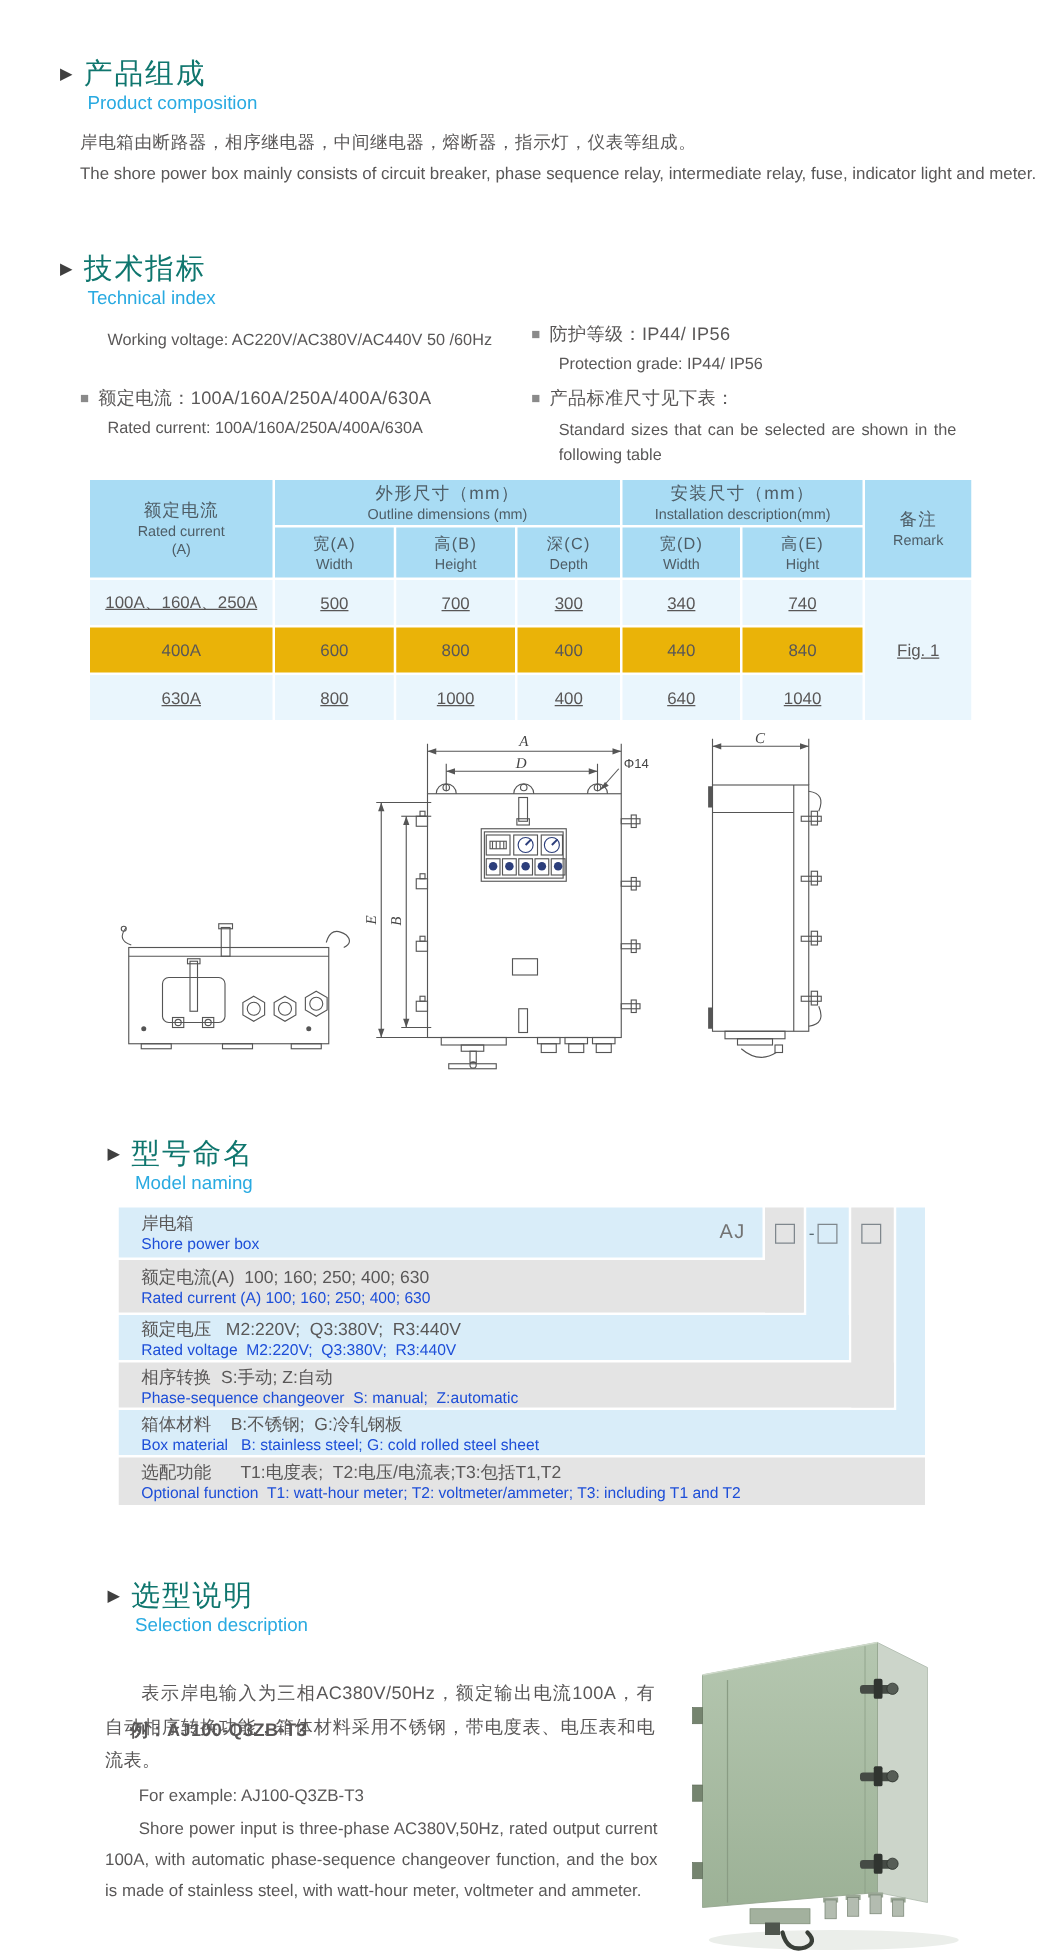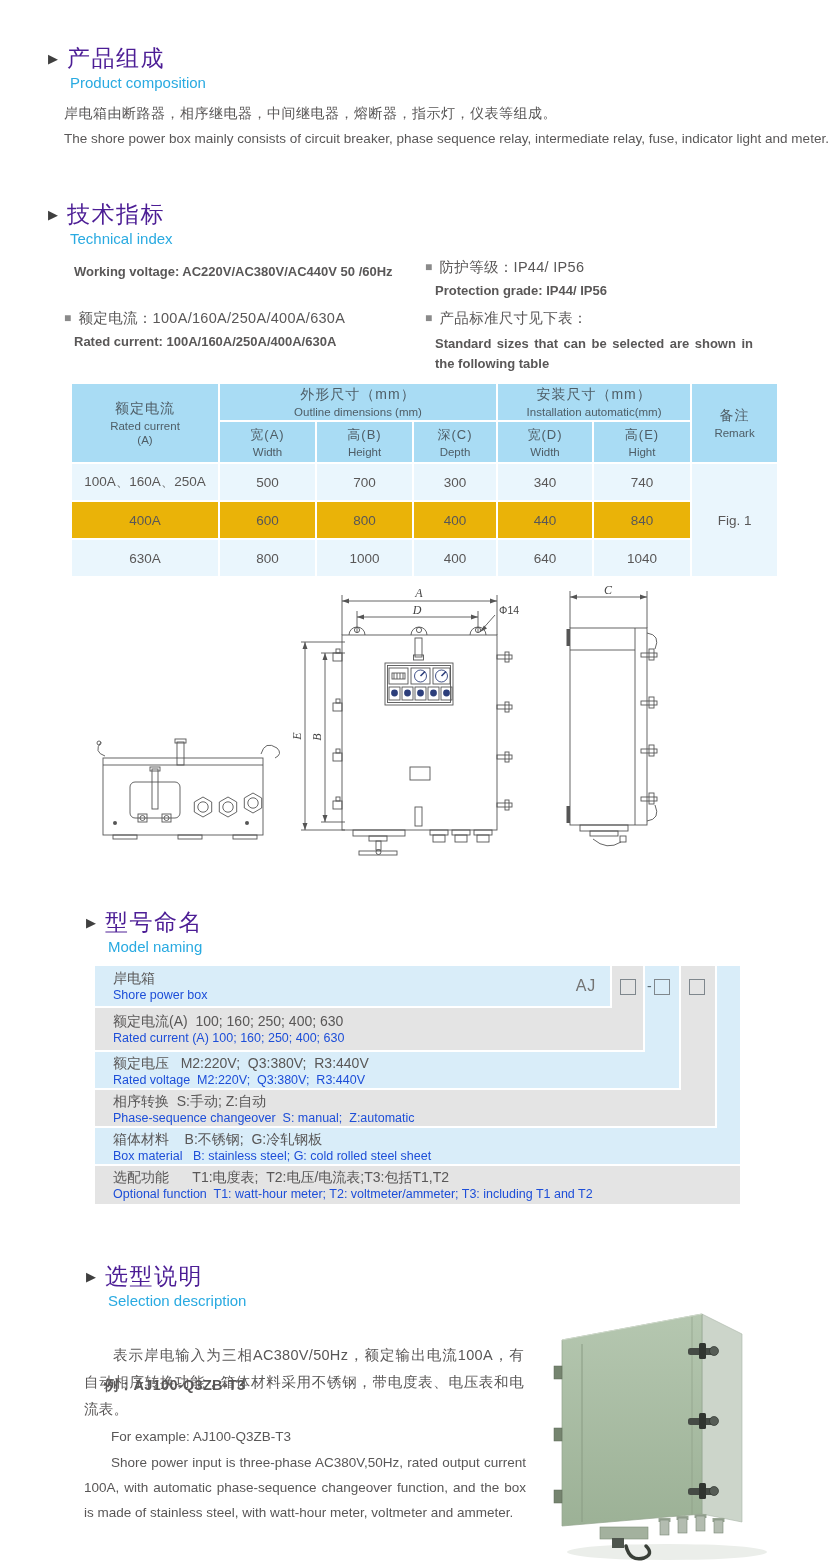--- a/index.html
+++ b/index.html
@@ -2,35 +2,35 @@
 <html><head>
 <meta charset="utf-8">
 <style>
   html,body{margin:0;padding:0;background:#ffffff;}
   #page{position:relative;width:830px;height:1568px;background:#fff;overflow:hidden;
         font-family:"Liberation Sans",sans-serif;color:#595757;}
   .abs{position:absolute;}
   
   .sec-title{display:flex;align-items:center;}
   .sec-arrow{color:#3f3f3f;font-size:13px;margin-right:9px;line-height:1;}
-  .sec-cn{font-size:23px;color:#4c1d95;letter-spacing:1.5px;line-height:1.1;}
+  .sec-cn{font-size:23px;color:#0f766e;letter-spacing:1.5px;line-height:1.1;}
   .sec-en{font-size:15px;color:#29aae1;margin-left:22px;margin-top:3px;}
   .cn-body{font-size:14px;letter-spacing:.5px;}
   .en-body{font-size:13.5px;}
   
   .bullet-cn{font-size:14.5px;color:#595757;letter-spacing:.3px;}
   .bullet-sq{color:#8a8a8a;font-size:12px;margin-right:7px;position:relative;top:-1px;}
-  .bullet-en{font-size:13px;color:#595757;margin-left:10px;margin-top:6px;font-weight:bold;}
+  .bullet-en{font-size:13px;color:#595757;margin-left:22px;margin-top:6px;}
   
   table.dim{border-collapse:separate;border-spacing:2px;table-layout:fixed;}
   table.dim td,table.dim th{text-align:center;vertical-align:middle;font-weight:normal;padding:0;}
   .hd{background:#a9dcf4;color:#4e5d66;}
   .hd .c1{font-size:14px;letter-spacing:1px;}
   .hd .c2{font-size:11.5px;margin-top:2px;}
-  .rowA{background:#eaf6fd;}
+  .rowA{background:#eaf6fd;text-decoration:underline;}
   .rowB{background:#eab308;}
   td.val{font-size:13.5px;color:#595757;height:36px;}
   
   .band{position:absolute;}
   .b-blue{background:#d9edf9;}
   .b-gray{background:#e4e4e4;}
   .mrow{position:absolute;left:18px;}
   .mrow .l1{font-size:14px;color:#595757;line-height:18px;white-space:pre;}
   .mrow .l2{font-size:12.5px;color:#1d4ed8;line-height:16px;white-space:pre;}
   .cbox{display:inline-block;width:14px;height:14px;border:1px solid #7f878d;background:transparent;}
@@ -98,21 +98,21 @@
           <div class="c1">额定电流</div>
           <div class="c2">Rated current</div>
           <div class="c2">(A)</div>
         </th>
         <th class="hd" colspan="3" style="height:27px;">
           <div class="c1">外形尺寸（mm）</div>
           <div class="c2">Outline dimensions (mm)</div>
         </th>
         <th class="hd" colspan="2">
           <div class="c1">安装尺寸（mm）</div>
-          <div class="c2">Installation automatic(mm)</div>
+          <div class="c2">Installation description(mm)</div>
         </th>
         <th class="hd" rowspan="2">
           <div class="c1">备注</div>
           <div class="c2">Remark</div>
         </th>
       </tr>
       <tr>
         <th class="hd" style="height:36px;">
               <div class="c1" style="font-size:13px;">宽(A)</div>
               <div class="c2">Width</div>

